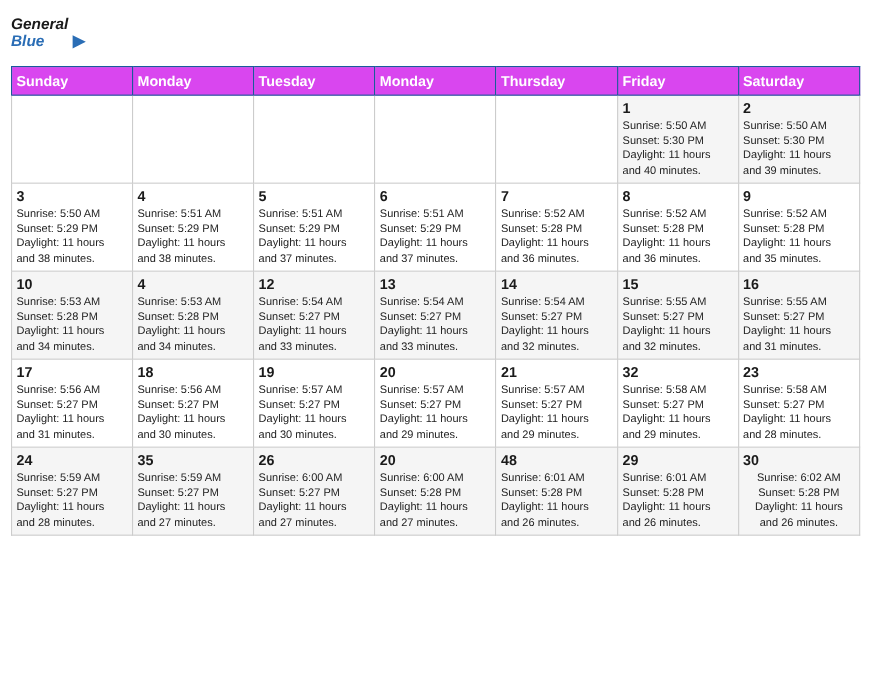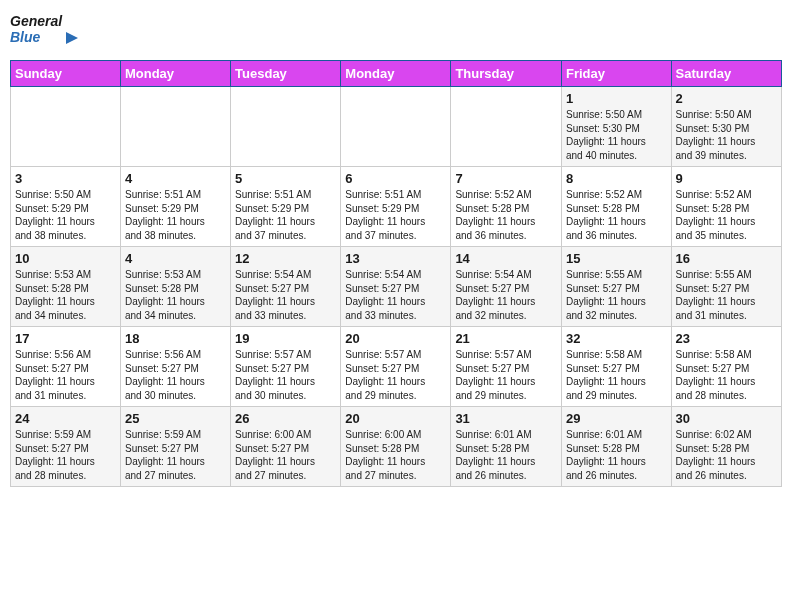--- a/index.html
+++ b/index.html
@@ -288,56 +288,56 @@
       </tr>
       <tr>
         <td>
           <span class="day-number">24</span>
           <div class="day-info" style="white-space: pre-line;">Sunrise: 5:59 AM
 Sunset: 5:27 PM
 Daylight: 11 hours
 and 28 minutes.</div>
         </td>
         <td>
-          <span class="day-number">25</span>
+          <span class="day-number">35</span>
           <div class="day-info" style="white-space: pre-line;">Sunrise: 5:59 AM
 Sunset: 5:27 PM
 Daylight: 11 hours
 and 27 minutes.</div>
         </td>
         <td>
           <span class="day-number">26</span>
           <div class="day-info" style="white-space: pre-line;">Sunrise: 6:00 AM
 Sunset: 5:27 PM
 Daylight: 11 hours
 and 27 minutes.</div>
         </td>
         <td>
           <span class="day-number">20</span>
           <div class="day-info" style="white-space: pre-line;">Sunrise: 6:00 AM
 Sunset: 5:28 PM
 Daylight: 11 hours
 and 27 minutes.</div>
         </td>
         <td>
-          <span class="day-number">31</span>
+          <span class="day-number">48</span>
           <div class="day-info" style="white-space: pre-line;">Sunrise: 6:01 AM
 Sunset: 5:28 PM
 Daylight: 11 hours
 and 26 minutes.</div>
         </td>
         <td>
           <span class="day-number">29</span>
           <div class="day-info" style="white-space: pre-line;">Sunrise: 6:01 AM
 Sunset: 5:28 PM
 Daylight: 11 hours
 and 26 minutes.</div>
         </td>
         <td>
           <span class="day-number">30</span>
-          <div class="day-info" style="white-space: pre-line;">Sunrise: 6:02 AM
+          <div class="day-info" style="white-space: pre-line; text-align: center;">Sunrise: 6:02 AM
 Sunset: 5:28 PM
 Daylight: 11 hours
 and 26 minutes.</div>
         </td>
       </tr>
     </tbody>
 </table>
 
 </body></html>

